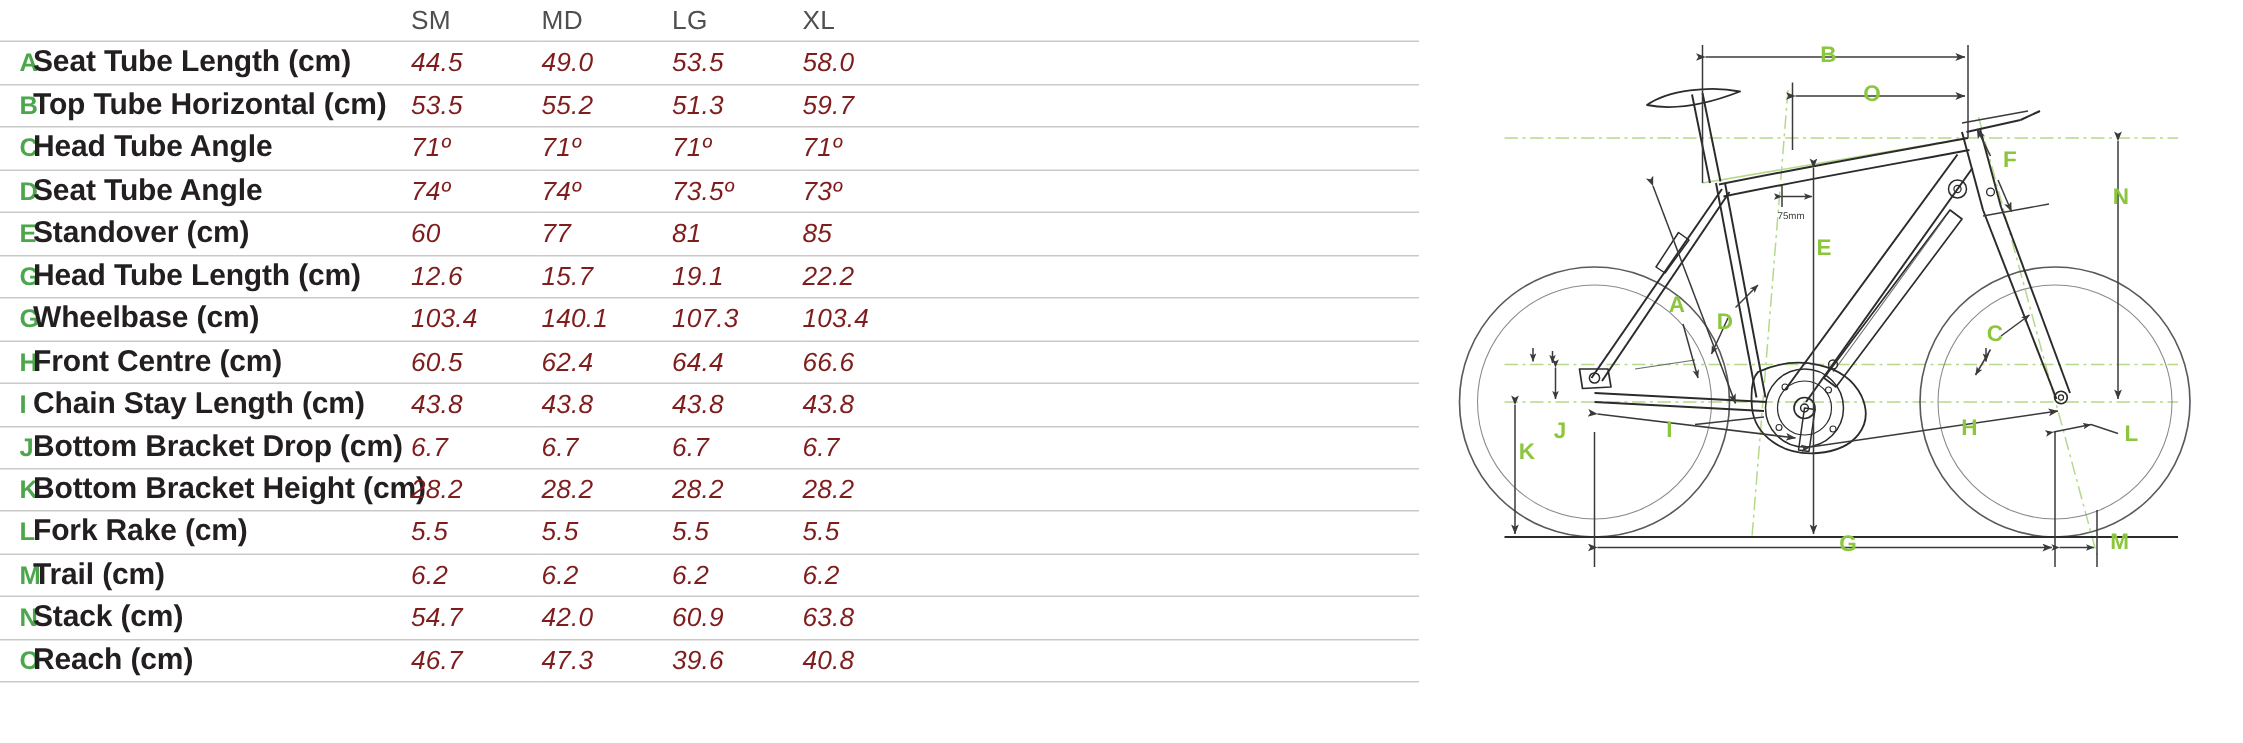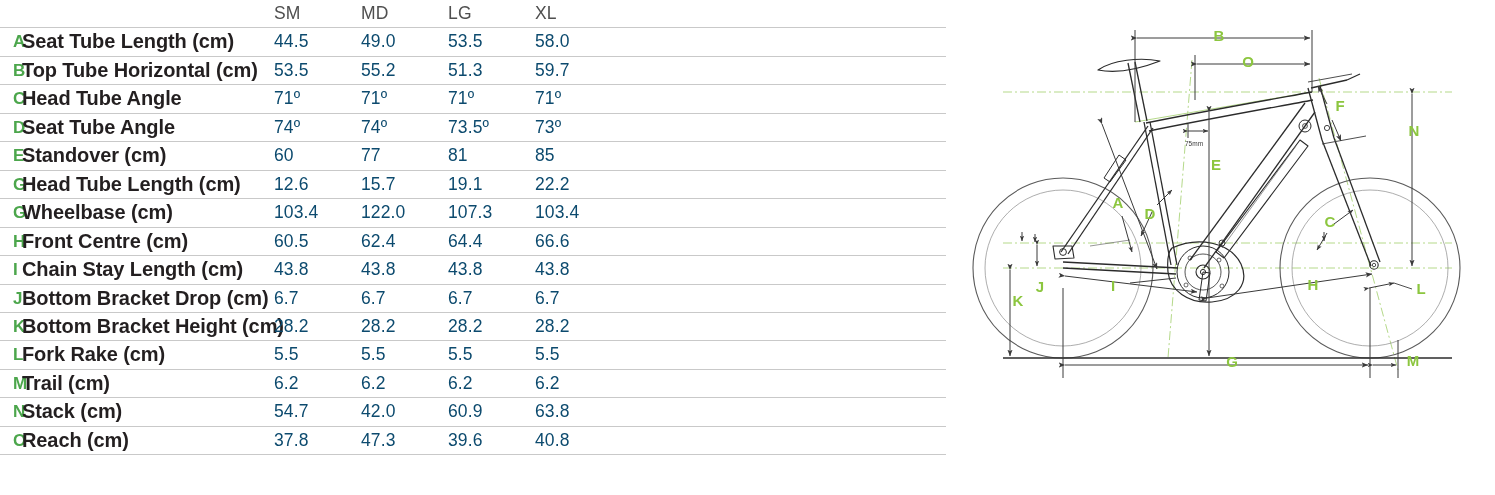--- a/index.html
+++ b/index.html
@@ -32,22 +32,22 @@
   }
   td.letter{
     font-weight:700;font-size:17px;color:#4ca64c;
     text-align:left;padding-left:13px;
   }
   td.name{
     font-weight:700;font-size:20px;color:#231f20;
     text-align:left;letter-spacing:-.1px;
   }
   td.val{
-    font-weight:400;font-size:17.5px;color:#0c4a6e;
-    text-align:left;letter-spacing:.1px;
+    font-weight:400;font-size:17.5px;color:#7f1d1d;
+    text-align:left;letter-spacing:.1px;font-style:italic;
   }
   td.pad{border-bottom:1px solid #c9c9c9;}
 
   
   .diagram{position:absolute;left:950px;top:0;width:545px;height:495px;}
   .diagram svg{display:block;}
   .dimlabel{
     font-family:"Liberation Sans","DejaVu Sans",sans-serif;
     font-size:15px;font-weight:700;fill:#8cc63f;
   }
@@ -134,21 +134,21 @@
           <td class="val">12.6</td>
           <td class="val">15.7</td>
           <td class="val">19.1</td>
           <td class="val">22.2</td>
           <td class="pad"></td>
         </tr>
         <tr>
           <td class="letter">G</td>
           <td class="name">Wheelbase (cm)</td>
           <td class="val">103.4</td>
-          <td class="val">122.0</td>
+          <td class="val">140.1</td>
           <td class="val">107.3</td>
           <td class="val">103.4</td>
           <td class="pad"></td>
         </tr>
         <tr>
           <td class="letter">H</td>
           <td class="name">Front Centre (cm)</td>
           <td class="val">60.5</td>
           <td class="val">62.4</td>
           <td class="val">64.4</td>
@@ -205,21 +205,21 @@
           <td class="name">Stack (cm)</td>
           <td class="val">54.7</td>
           <td class="val">42.0</td>
           <td class="val">60.9</td>
           <td class="val">63.8</td>
           <td class="pad"></td>
         </tr>
         <tr>
           <td class="letter">O</td>
           <td class="name">Reach (cm)</td>
-          <td class="val">37.8</td>
+          <td class="val">46.7</td>
           <td class="val">47.3</td>
           <td class="val">39.6</td>
           <td class="val">40.8</td>
           <td class="pad"></td>
         </tr>
       </tbody>
   </table>
 
   <div class="diagram">
     <svg width="545" height="495" viewBox="950 0 545 495" xmlns="http://www.w3.org/2000/svg">

